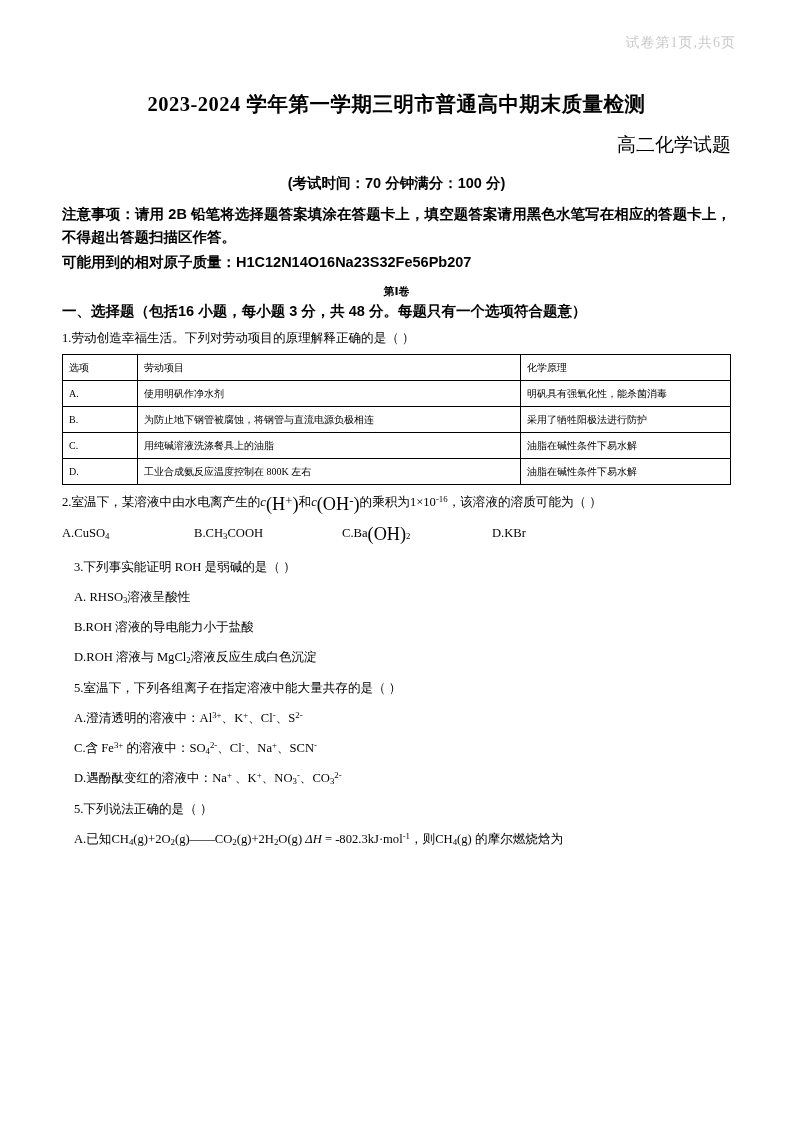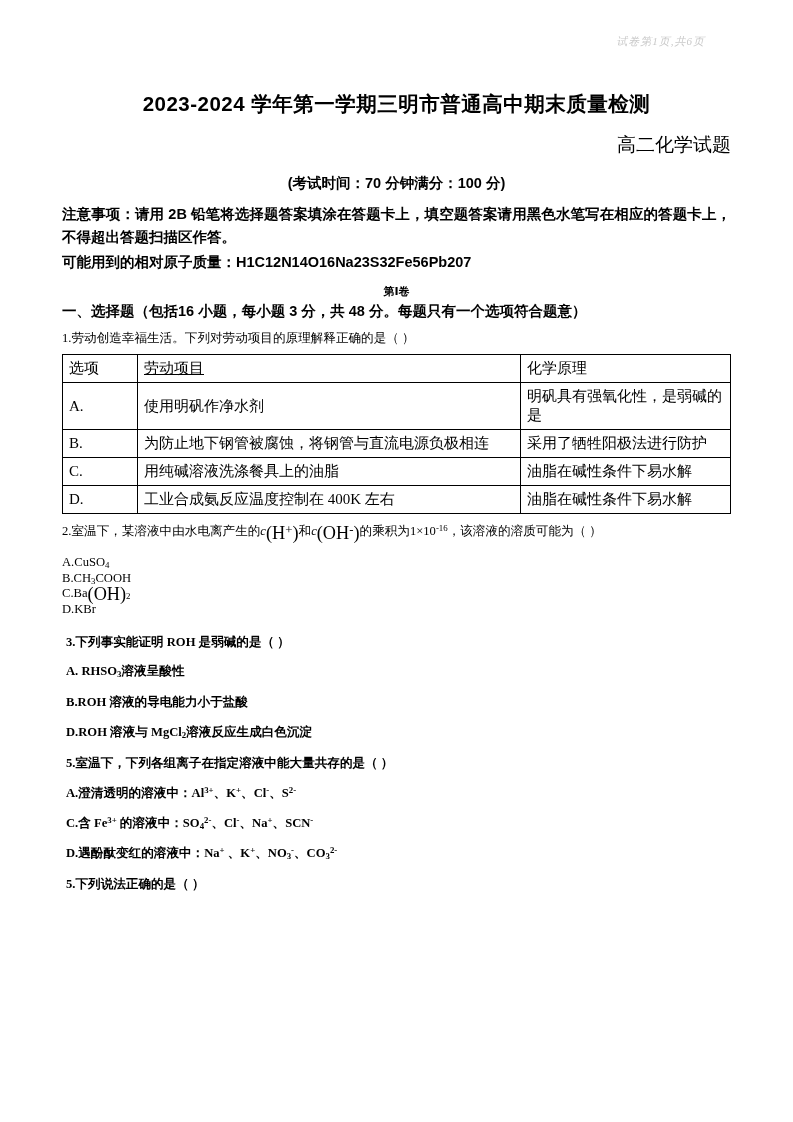--- a/index.html
+++ b/index.html
@@ -18,33 +18,32 @@
   .page {
     position: relative;
     width: 793px;
     height: 1122px;
     box-sizing: border-box;
     padding: 56px 62px 0 62px;
   }
   .corner-mark {
     position: absolute;
     top: 34px;
-    right: 88px;
-    font-size: 11px;
+    right: 57px;
+    font-size: 14px;
     color: #c9c9c9;
     letter-spacing: 1px;
-    font-style: italic;
   }
   .title-main {
     text-align: center;
     font-size: 20.5px;
     font-weight: bold;
     letter-spacing: 0.5px;
     margin: 34px 0 0 0;
-    font-family: Liberation Sans, sans-serif;
+    font-family: Liberation Serif, serif;
   }
   .title-sub {
     text-align: right;
     font-size: 19px;
     font-weight: normal;
     margin: 14px 0 0 0;
     font-family: "Liberation Sans", "DejaVu Sans", sans-serif;
   }
   .exam-info {
     text-align: center;
@@ -81,47 +80,45 @@
     font-family: "Liberation Sans", "DejaVu Sans", sans-serif;
   }
   .q {
     font-size: 12.6px;
     line-height: 1.5;
     margin: 8px 0 4px 0;
   }
   .q-sub {
     font-size: 12.6px;
     line-height: 1.5;
-    margin: 11px 0 4px 4px;
-    font-weight: bold;
+    margin: 11px 0 4px 12px;
   }
   .opt-row {
     display: flex;
     font-size: 12.6px;
     margin: 14px 0 16px 0;
-    flex-direction: column;
   }
   .opt-row > span { display: inline-block; }
   .opt-a { width: 132px; }
   .opt-b { width: 148px; }
   .opt-c { width: 150px; }
   table.q1 {
     border-collapse: collapse;
     width: 100%;
     margin: 6px 0 4px 0;
-    font-size: 15px;
+    font-size: 10px;
   }
   table.q1 td {
     border: 1px solid #000;
     padding: 4px 6px;
     height: 17px;
     vertical-align: middle;
   }
   .col-opt { width: 62px; }
-  .col-item { width: 370px; text-decoration: underline; }
+  .col-item { width: 370px; }
   sub { font-size: 0.7em; vertical-align: -0.28em; }
   sup { font-size: 0.7em; vertical-align: 0.42em; }
   .ital { font-style: italic; }
   .bigparen {
     font-size: 1.45em;
     vertical-align: -0.18em;
     line-height: 0.6;
   }
 </style>
 </head>
@@ -143,35 +140,35 @@
   <table class="q1">
     <tbody>
       <tr>
         <td class="col-opt">选项</td>
         <td class="col-item">劳动项目</td>
         <td>化学原理</td>
       </tr>
       <tr>
         <td>A.</td>
         <td>使用明矾作净水剂</td>
-        <td>明矾具有强氧化性，是弱碱的是</td>
+        <td>明矾具有强氧化性，能杀菌消毒</td>
       </tr>
       <tr>
         <td>B.</td>
         <td>为防止地下钢管被腐蚀，将钢管与直流电源负极相连</td>
         <td>采用了牺牲阳极法进行防护</td>
       </tr>
       <tr>
         <td>C.</td>
         <td>用纯碱溶液洗涤餐具上的油脂</td>
         <td>油脂在碱性条件下易水解</td>
       </tr>
       <tr>
         <td>D.</td>
-        <td>工业合成氨反应温度控制在 400K 左右</td>
+        <td>工业合成氨反应温度控制在 800K 左右</td>
         <td>油脂在碱性条件下易水解</td>
       </tr>
     </tbody>
   </table>
 
   <div class="q">
     <span>2.室温下，某溶液中由水电离产生的</span><span class="ital">c</span><span class="bigparen">(H<sup>+</sup>)</span><span>和</span><span class="ital">c</span><span class="bigparen">(OH<sup>-</sup>)</span><span>的乘积为1×10</span><sup>-16</sup><span>，该溶液的溶质可能为（        ）</span>
   </div>
   <div class="opt-row">
     <span class="opt-a">A.CuSO<sub>4</sub></span>
@@ -184,14 +181,15 @@
   <div class="q-sub">A. RHSO<sub>3</sub>溶液呈酸性</div>
   <div class="q-sub">B.ROH 溶液的导电能力小于盐酸</div>
   <div class="q-sub">D.ROH 溶液与 MgCl<sub>2</sub>溶液反应生成白色沉淀</div>
 
   <div class="q-sub">5.室温下，下列各组离子在指定溶液中能大量共存的是（        ）</div>
   <div class="q-sub">A.澄清透明的溶液中：Al<sup>3+</sup>、K<sup>+</sup>、Cl<sup>-</sup>、S<sup>2-</sup></div>
   <div class="q-sub">C.含 Fe<sup>3+</sup> 的溶液中：SO<sub>4</sub><sup>2-</sup>、Cl<sup>-</sup>、Na<sup>+</sup>、SCN<sup>-</sup></div>
   <div class="q-sub">D.遇酚酞变红的溶液中：Na<sup>+</sup> 、K<sup>+</sup>、NO<sub>3</sub><sup>-</sup>、CO<sub>3</sub><sup>2-</sup></div>
 
   <div class="q-sub">5.下列说法正确的是（        ）</div>
+  <div class="q-sub">A.已知CH<sub>4</sub>(g)+2O<sub>2</sub>(g)——CO<sub>2</sub>(g)+2H<sub>2</sub>O(g) <span class="ital">ΔH</span> = -802.3kJ·mol<sup>-1</sup>，则CH<sub>4</sub>(g) 的摩尔燃烧焓为</div>
 
 </div>
 
 </body></html>

